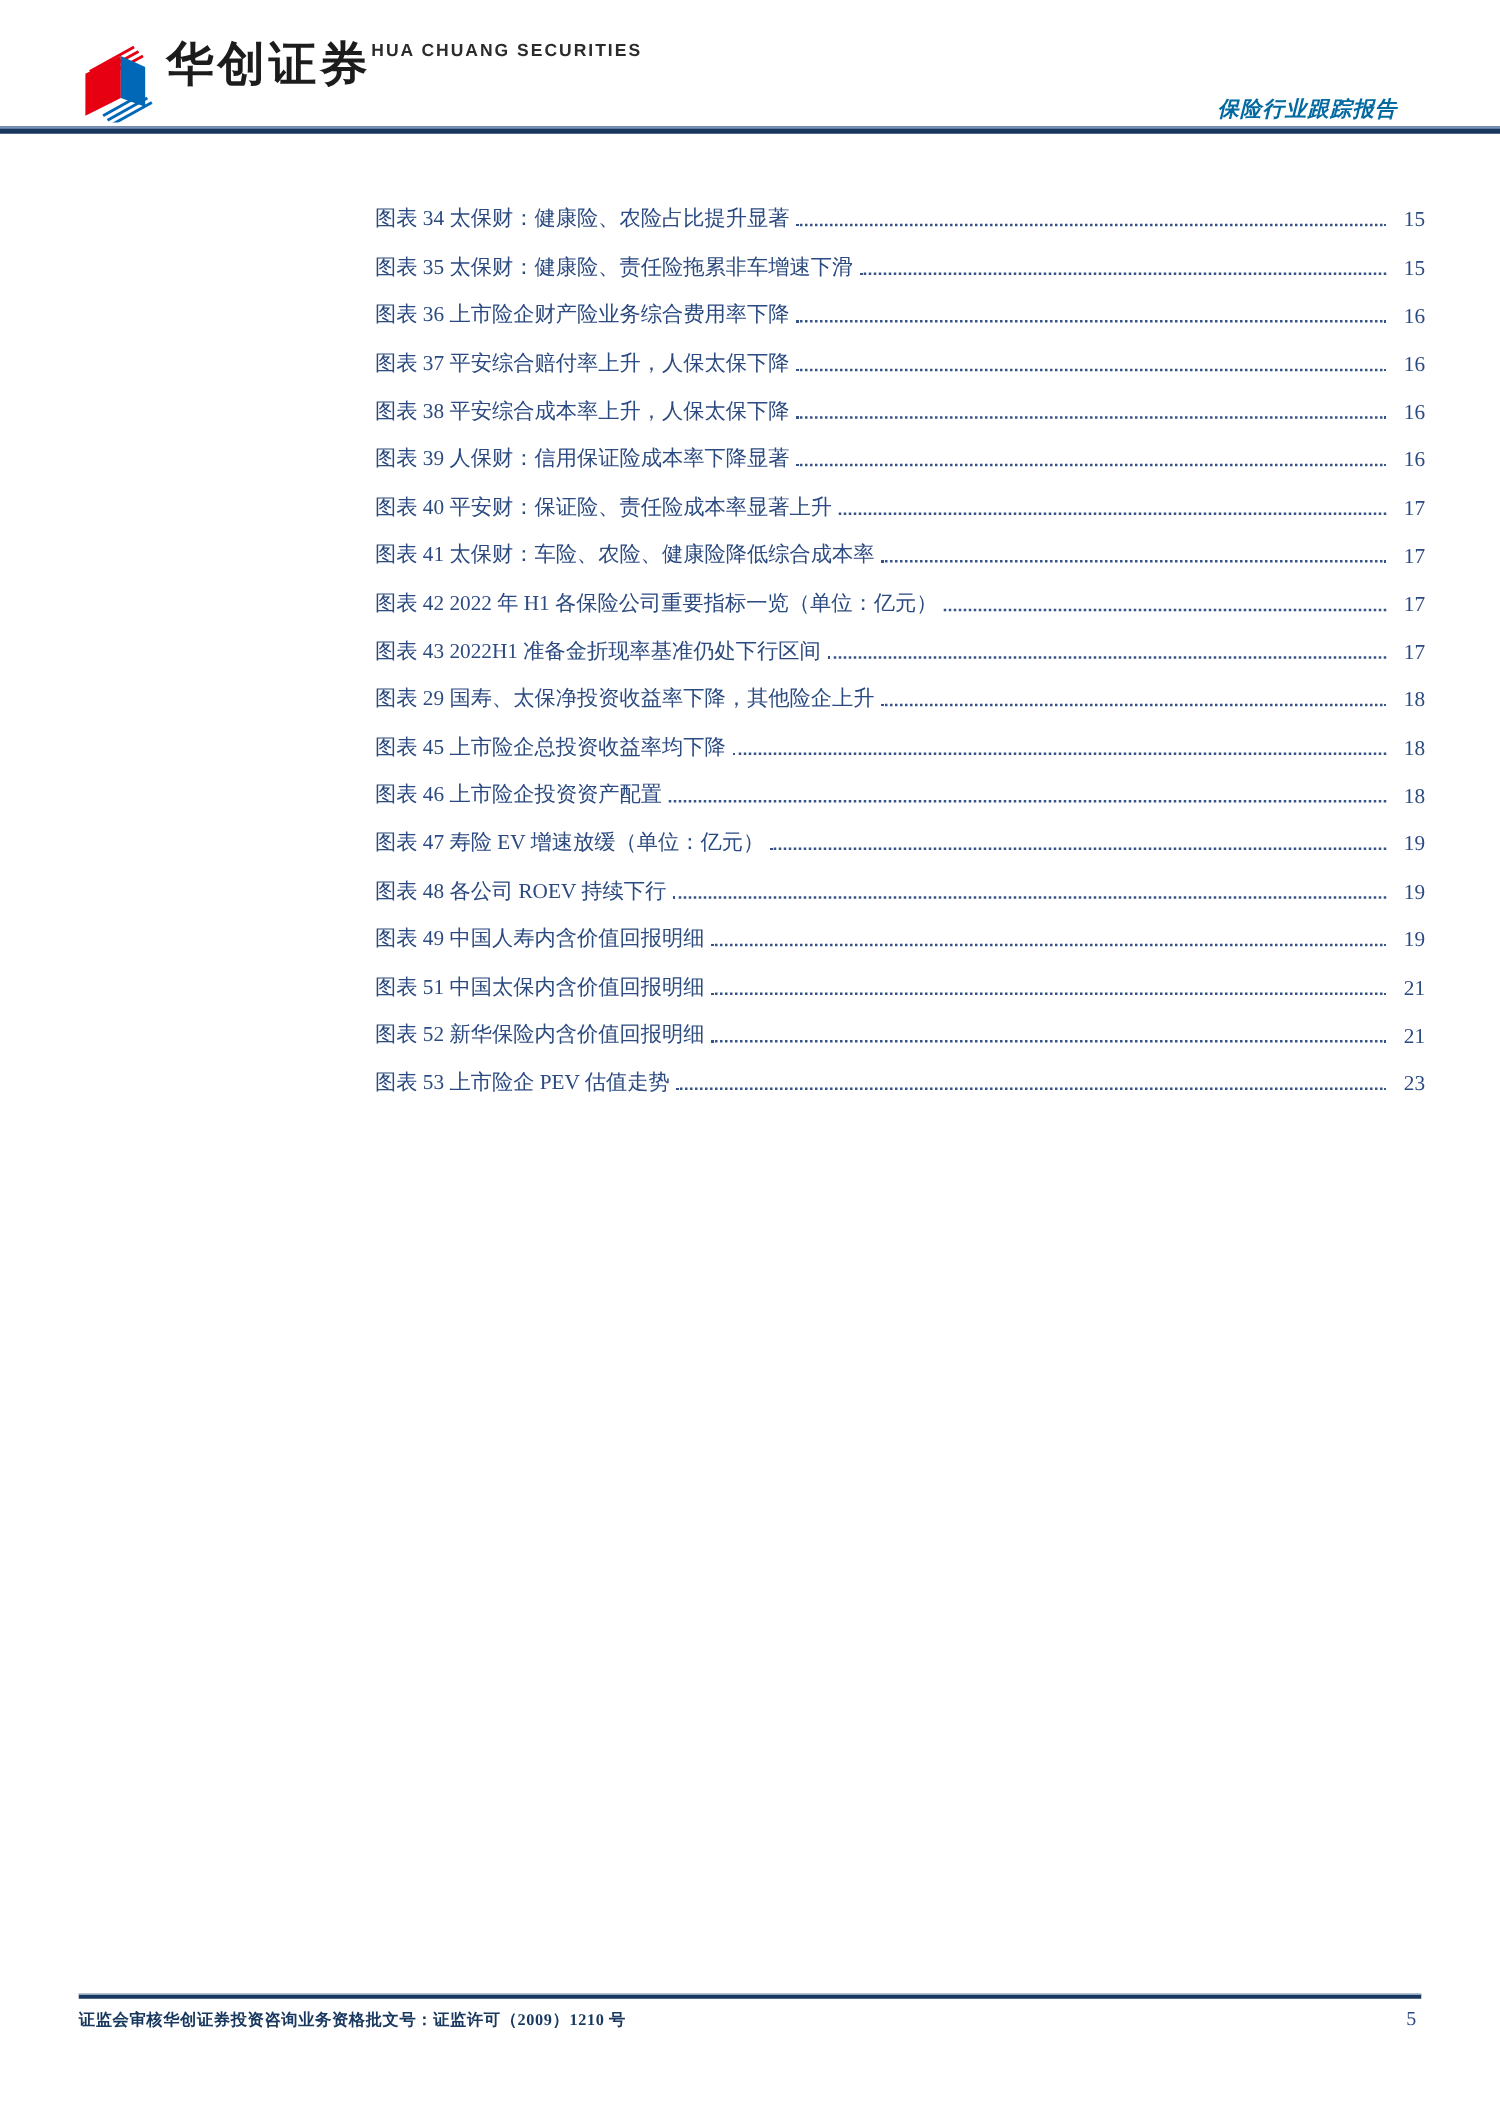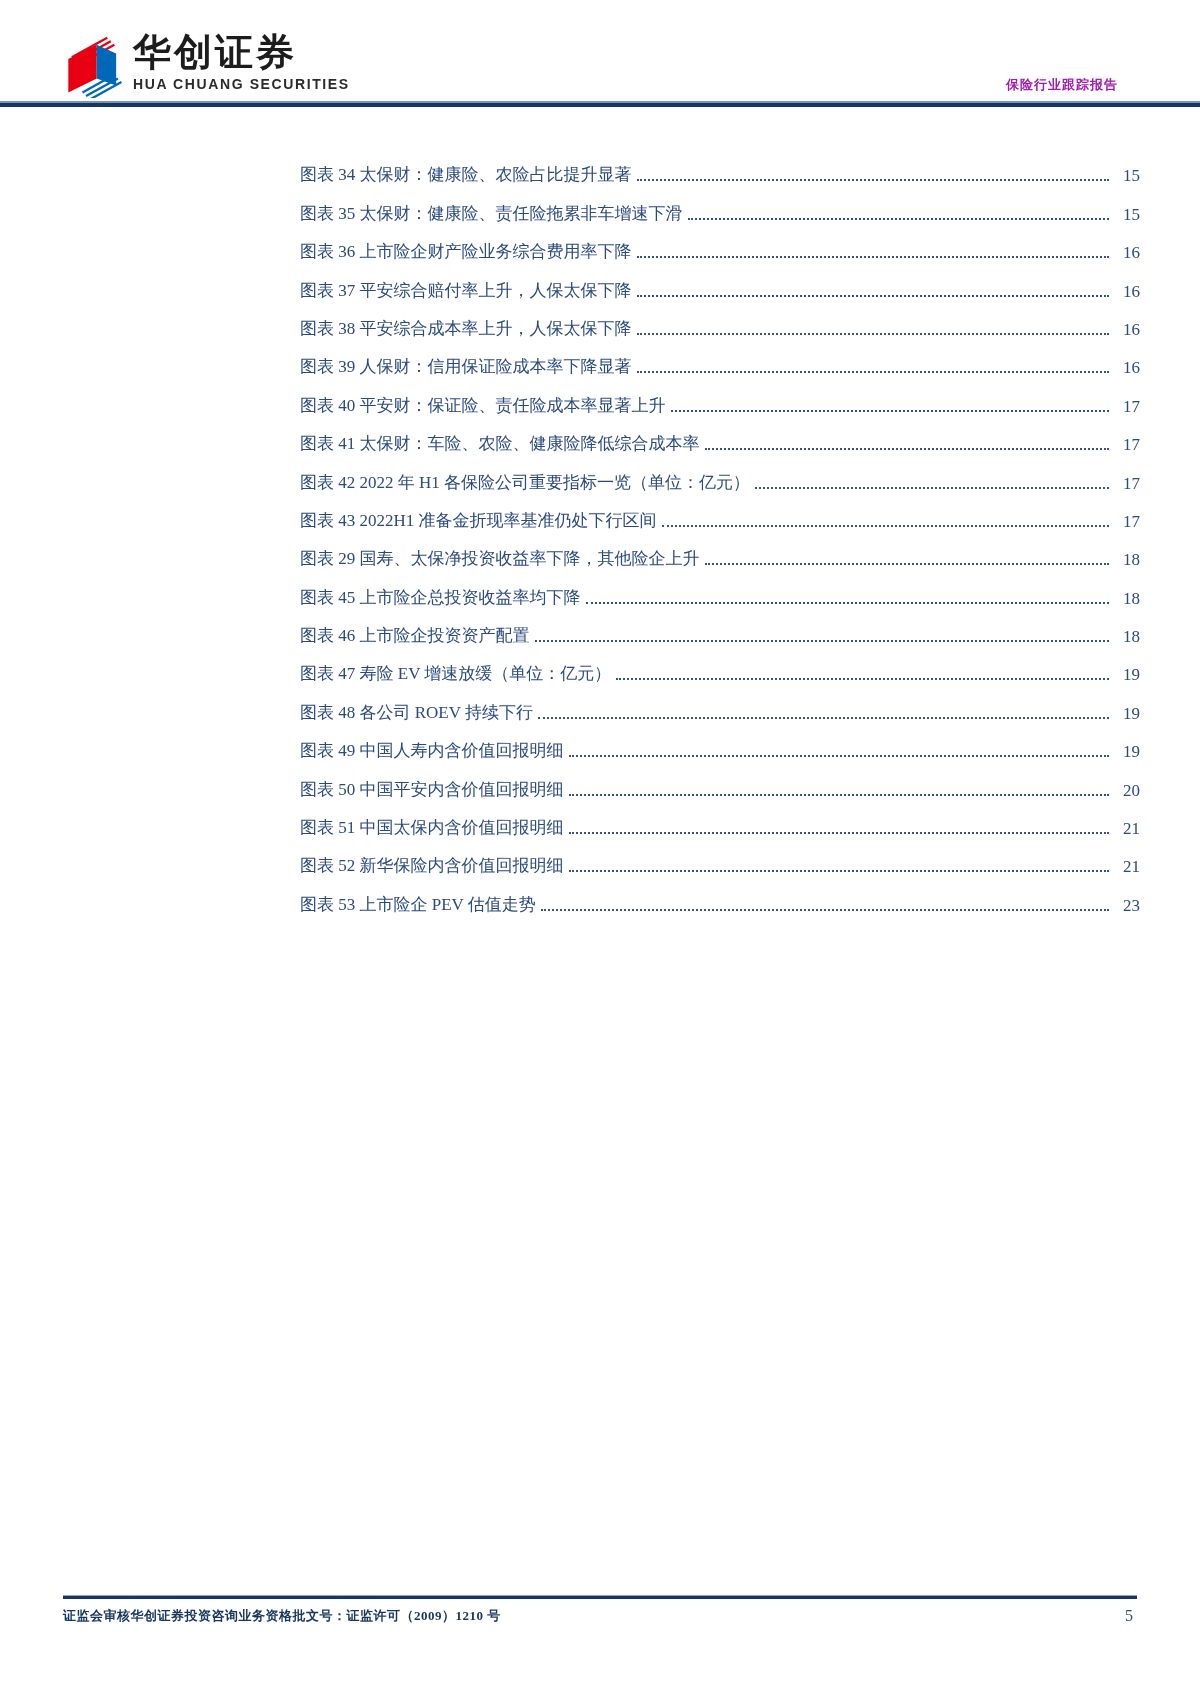--- a/index.html
+++ b/index.html
@@ -11,35 +11,35 @@
     overflow: hidden;
   }
   .page { position: absolute; inset: 0; background: #fff; }
 
   
   .header-logo {
     position: absolute; left: 63px; top: 30px;
     display: flex; align-items: flex-start; gap: 8px;
   }
   .logo-mark { width: 62px; height: 64px; margin-top: 4px; }
-  .logo-text-block { display: flex; flex-direction: column; }
+  .logo-text-block { display: flex; flex-direction: row; }
   .logo-cn {
     font-family: "Liberation Sans", "DejaVu Sans", sans-serif;
     font-weight: 700; font-size: 38px; line-height: 44px;
     color: #1c1c1c; letter-spacing: 3px;
   }
   .logo-en {
     font-family: "Liberation Sans", "DejaVu Sans", sans-serif;
     font-weight: 700; font-size: 14px; color: #2b2b2b;
     letter-spacing: 1.6px; margin-top: 2px;
   }
   .report-type {
     position: absolute; top: 76px; right: 82px;
-    font-size: 13px; font-weight: 700; 
-    color: #a21caf; letter-spacing: 1px;
+    font-size: 17px; font-weight: 700; font-style: italic;
+    color: #0369a1; letter-spacing: 1px;
   }
   .header-rule {
     position: absolute; left: 0; top: 101px; width: 1200px; height: 6px;
     background: #17375e; border-top: 2px solid #7a93b8;
   }
 
   
   .toc {
     position: absolute; left: 300px; top: 154px; width: 840px;
     list-style: none;
@@ -191,25 +191,20 @@
       <span class="toc-label">图表 48 各公司 ROEV 持续下行</span>
       <span class="toc-leader"></span>
       <span class="toc-page">19</span>
     </li>
       <li class="toc-row">
       <span class="toc-label">图表 49 中国人寿内含价值回报明细</span>
       <span class="toc-leader"></span>
       <span class="toc-page">19</span>
     </li>
       <li class="toc-row">
-      <span class="toc-label">图表 50 中国平安内含价值回报明细</span>
-      <span class="toc-leader"></span>
-      <span class="toc-page">20</span>
-    </li>
-      <li class="toc-row">
       <span class="toc-label">图表 51 中国太保内含价值回报明细</span>
       <span class="toc-leader"></span>
       <span class="toc-page">21</span>
     </li>
       <li class="toc-row">
       <span class="toc-label">图表 52 新华保险内含价值回报明细</span>
       <span class="toc-leader"></span>
       <span class="toc-page">21</span>
     </li>
       <li class="toc-row">

